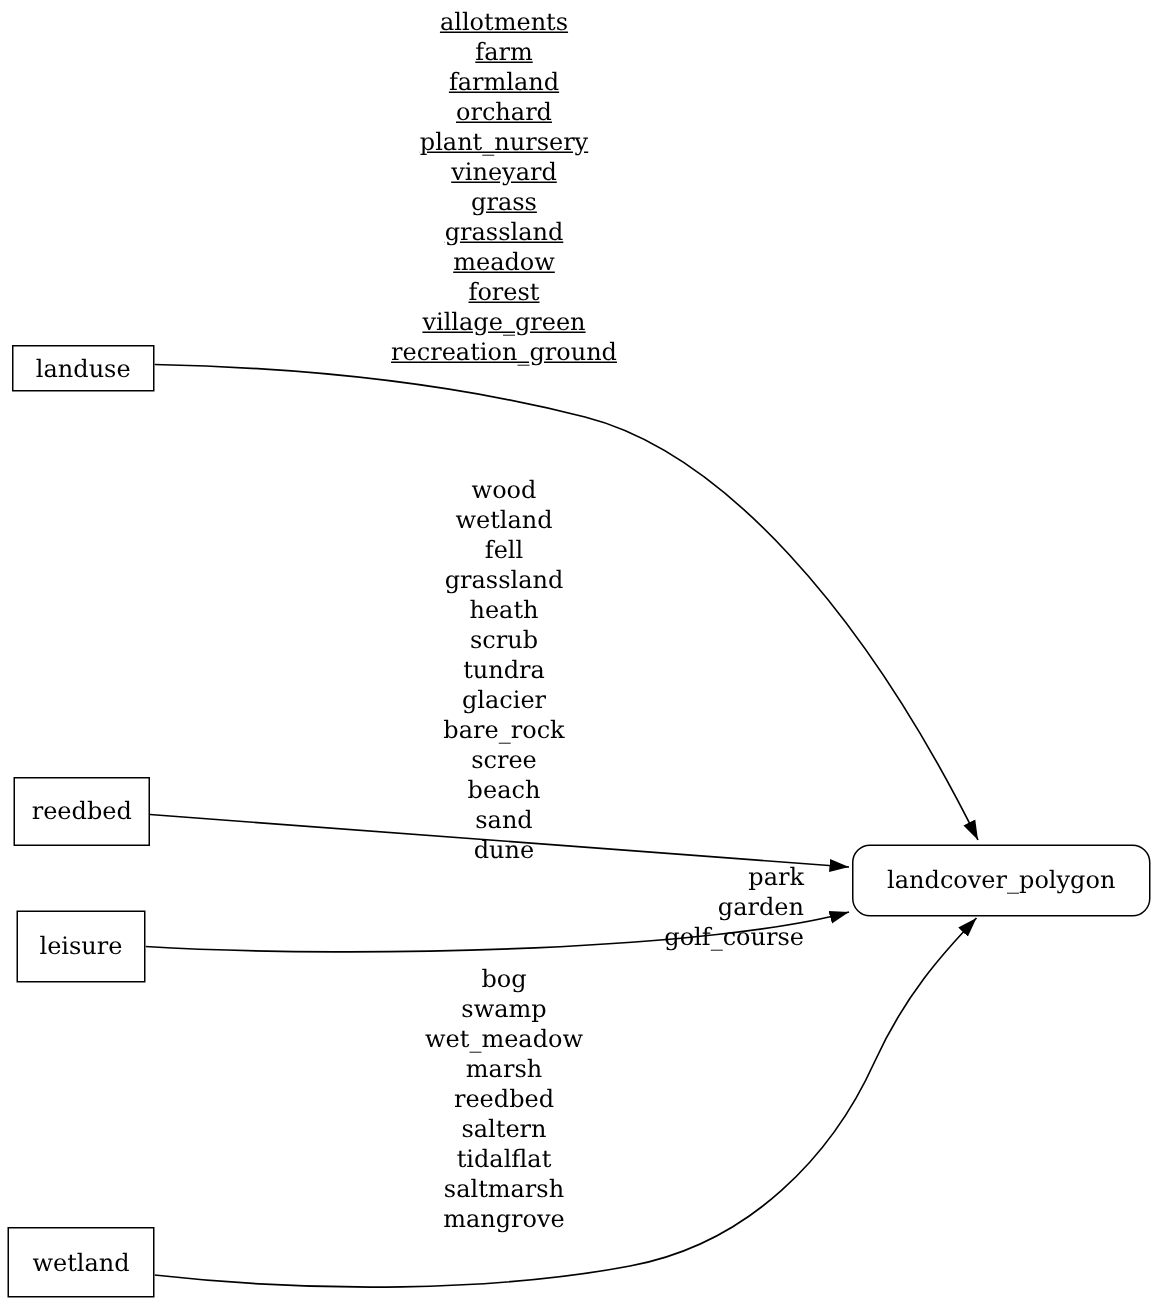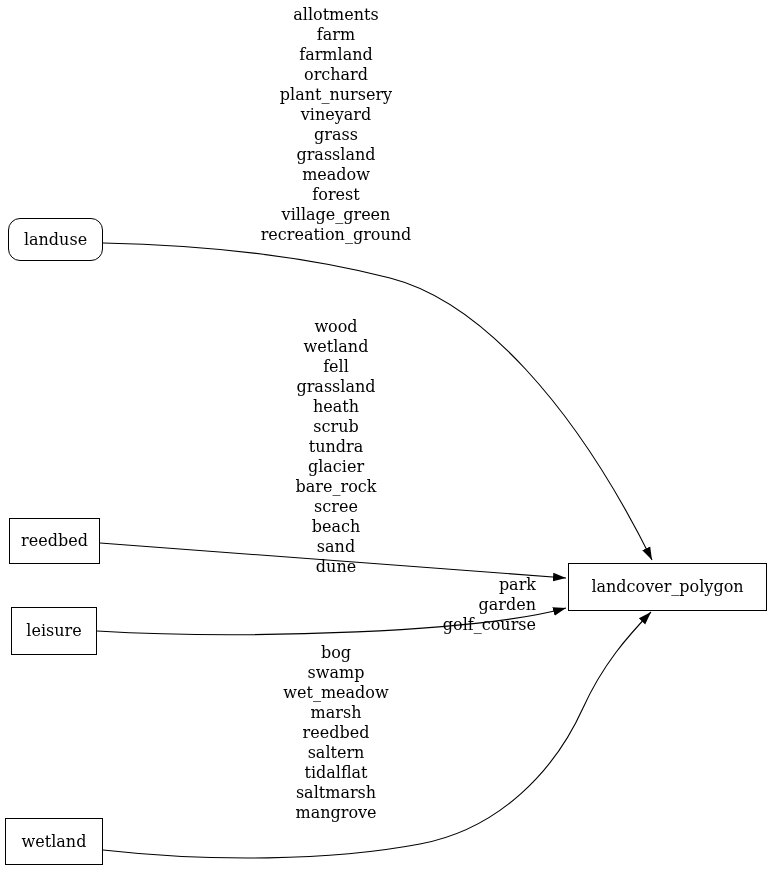--- a/index.html
+++ b/index.html
@@ -33,35 +33,35 @@
     box-sizing: border-box;
     border: 1.4px solid #000000;
     background: #ffffff;
     display: flex;
     align-items: center;
     justify-content: center;
     font-size: 16px;
     line-height: 1;
     white-space: nowrap;
   }
-  .node-landuse   { left: 8px;   top: 218px; width: 95px;  height: 43px; border-radius: 12px; }
+  .node-landuse   { left: 8px;   top: 230px; width: 95px;  height: 31px; }
   .node-natural   { left: 9px;   top: 518px; width: 91px;  height: 46px; }
   .node-leisure   { left: 11px;  top: 607px; width: 86px;  height: 48px; }
   .node-wetland   { left: 5px;   top: 818px; width: 98px;  height: 47px; }
-  .node-landcover { left: 568px; top: 563px; width: 199px; height: 48px; }
+  .node-landcover { left: 568px; top: 563px; width: 199px; height: 48px; border-radius: 12px; }
   .edge-label {
     position: absolute;
     left: 136px;
     width: 400px;
     text-align: center;
     font-size: 16px;
     line-height: 20px;
     white-space: pre-line;
   }
-  .edge-label-landuse { top: 5px;   }
+  .edge-label-landuse { top: 5px; text-decoration: underline;   }
   .edge-label-natural { top: 295px; margin-top: 22px; }
   .edge-label-leisure { top: 575px; text-align: right; }
   .edge-label-wetland { top: 643px; text-align: center; }
 </style>
 </head>
 <body>
 
 <div class="canvas">
 
   <svg class="edge-layer" viewBox="0 0 772 872" xmlns="http://www.w3.org/2000/svg">

